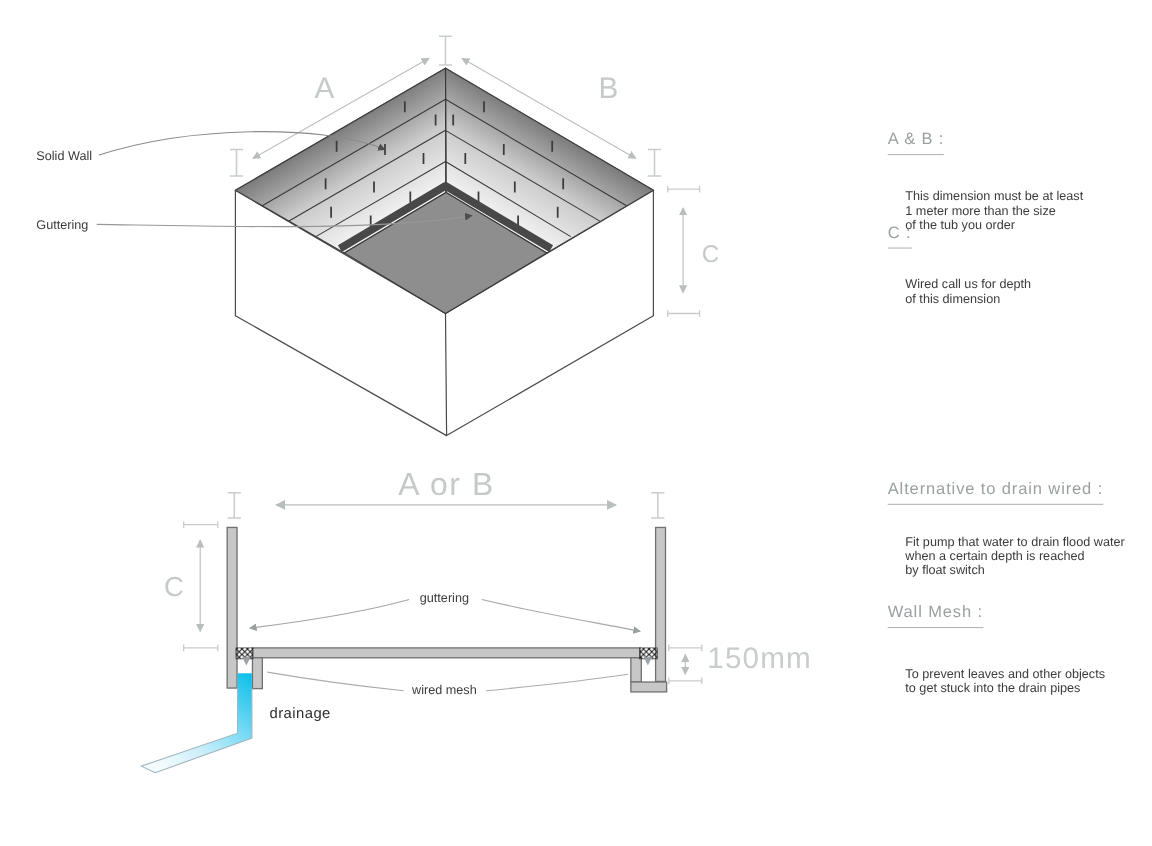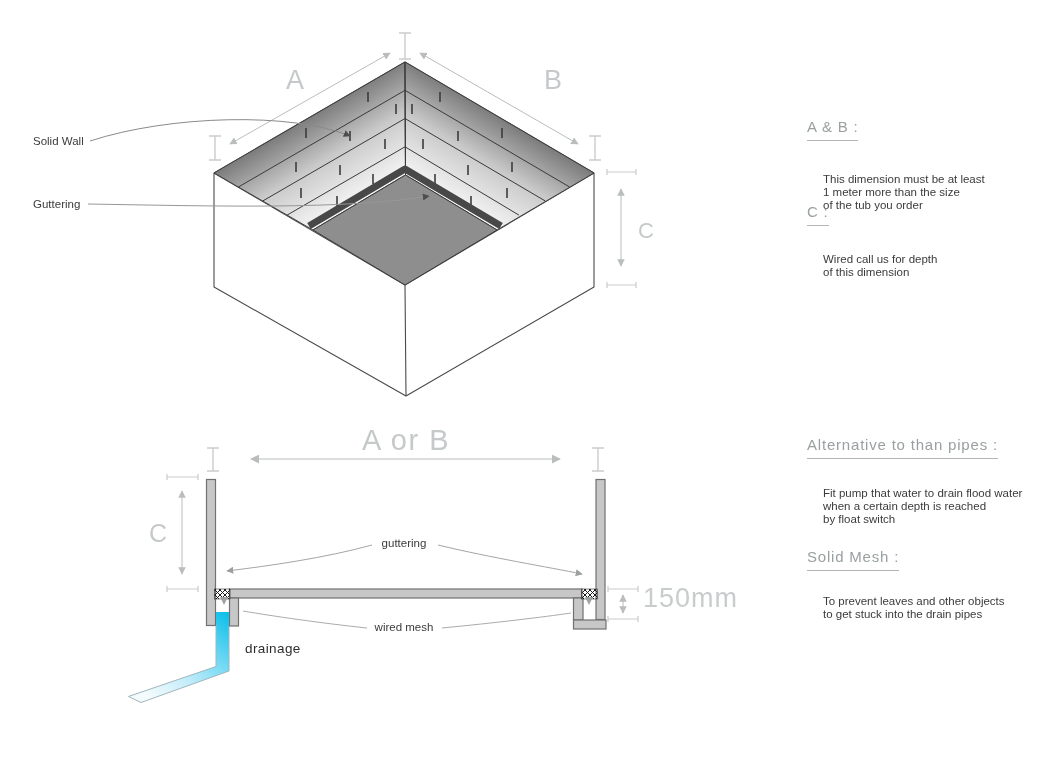--- a/index.html
+++ b/index.html
@@ -182,30 +182,30 @@
 
   <div class="note" style="top:203px">
     <span class="hd">C :</span>
   </div>
   <div class="note" style="top:237px">
     <p class="bd">Wired call us for depth
 of this dimension</p>
   </div>
 
   <div class="note" style="top:436px">
-    <span class="hd">Alternative to than pipes :</span>
+    <span class="hd">Alternative to drain wired :</span>
   </div>
   <div class="note" style="top:471px">
     <p class="bd">Fit pump that water to drain flood water
 when a certain depth is reached
 by float switch</p>
   </div>
 
   <div class="note" style="top:548px">
-    <span class="hd">Solid Mesh :</span>
-  </div>
-  <div class="note" style="top:579px">
+    <span class="hd">Wall Mesh :</span>
+  </div>
+  <div class="note" style="top:591px">
     <p class="bd">To prevent leaves and other objects
 to get stuck into the drain pipes</p>
   </div>
 </div>
 
 </div>
 
 </body></html>

